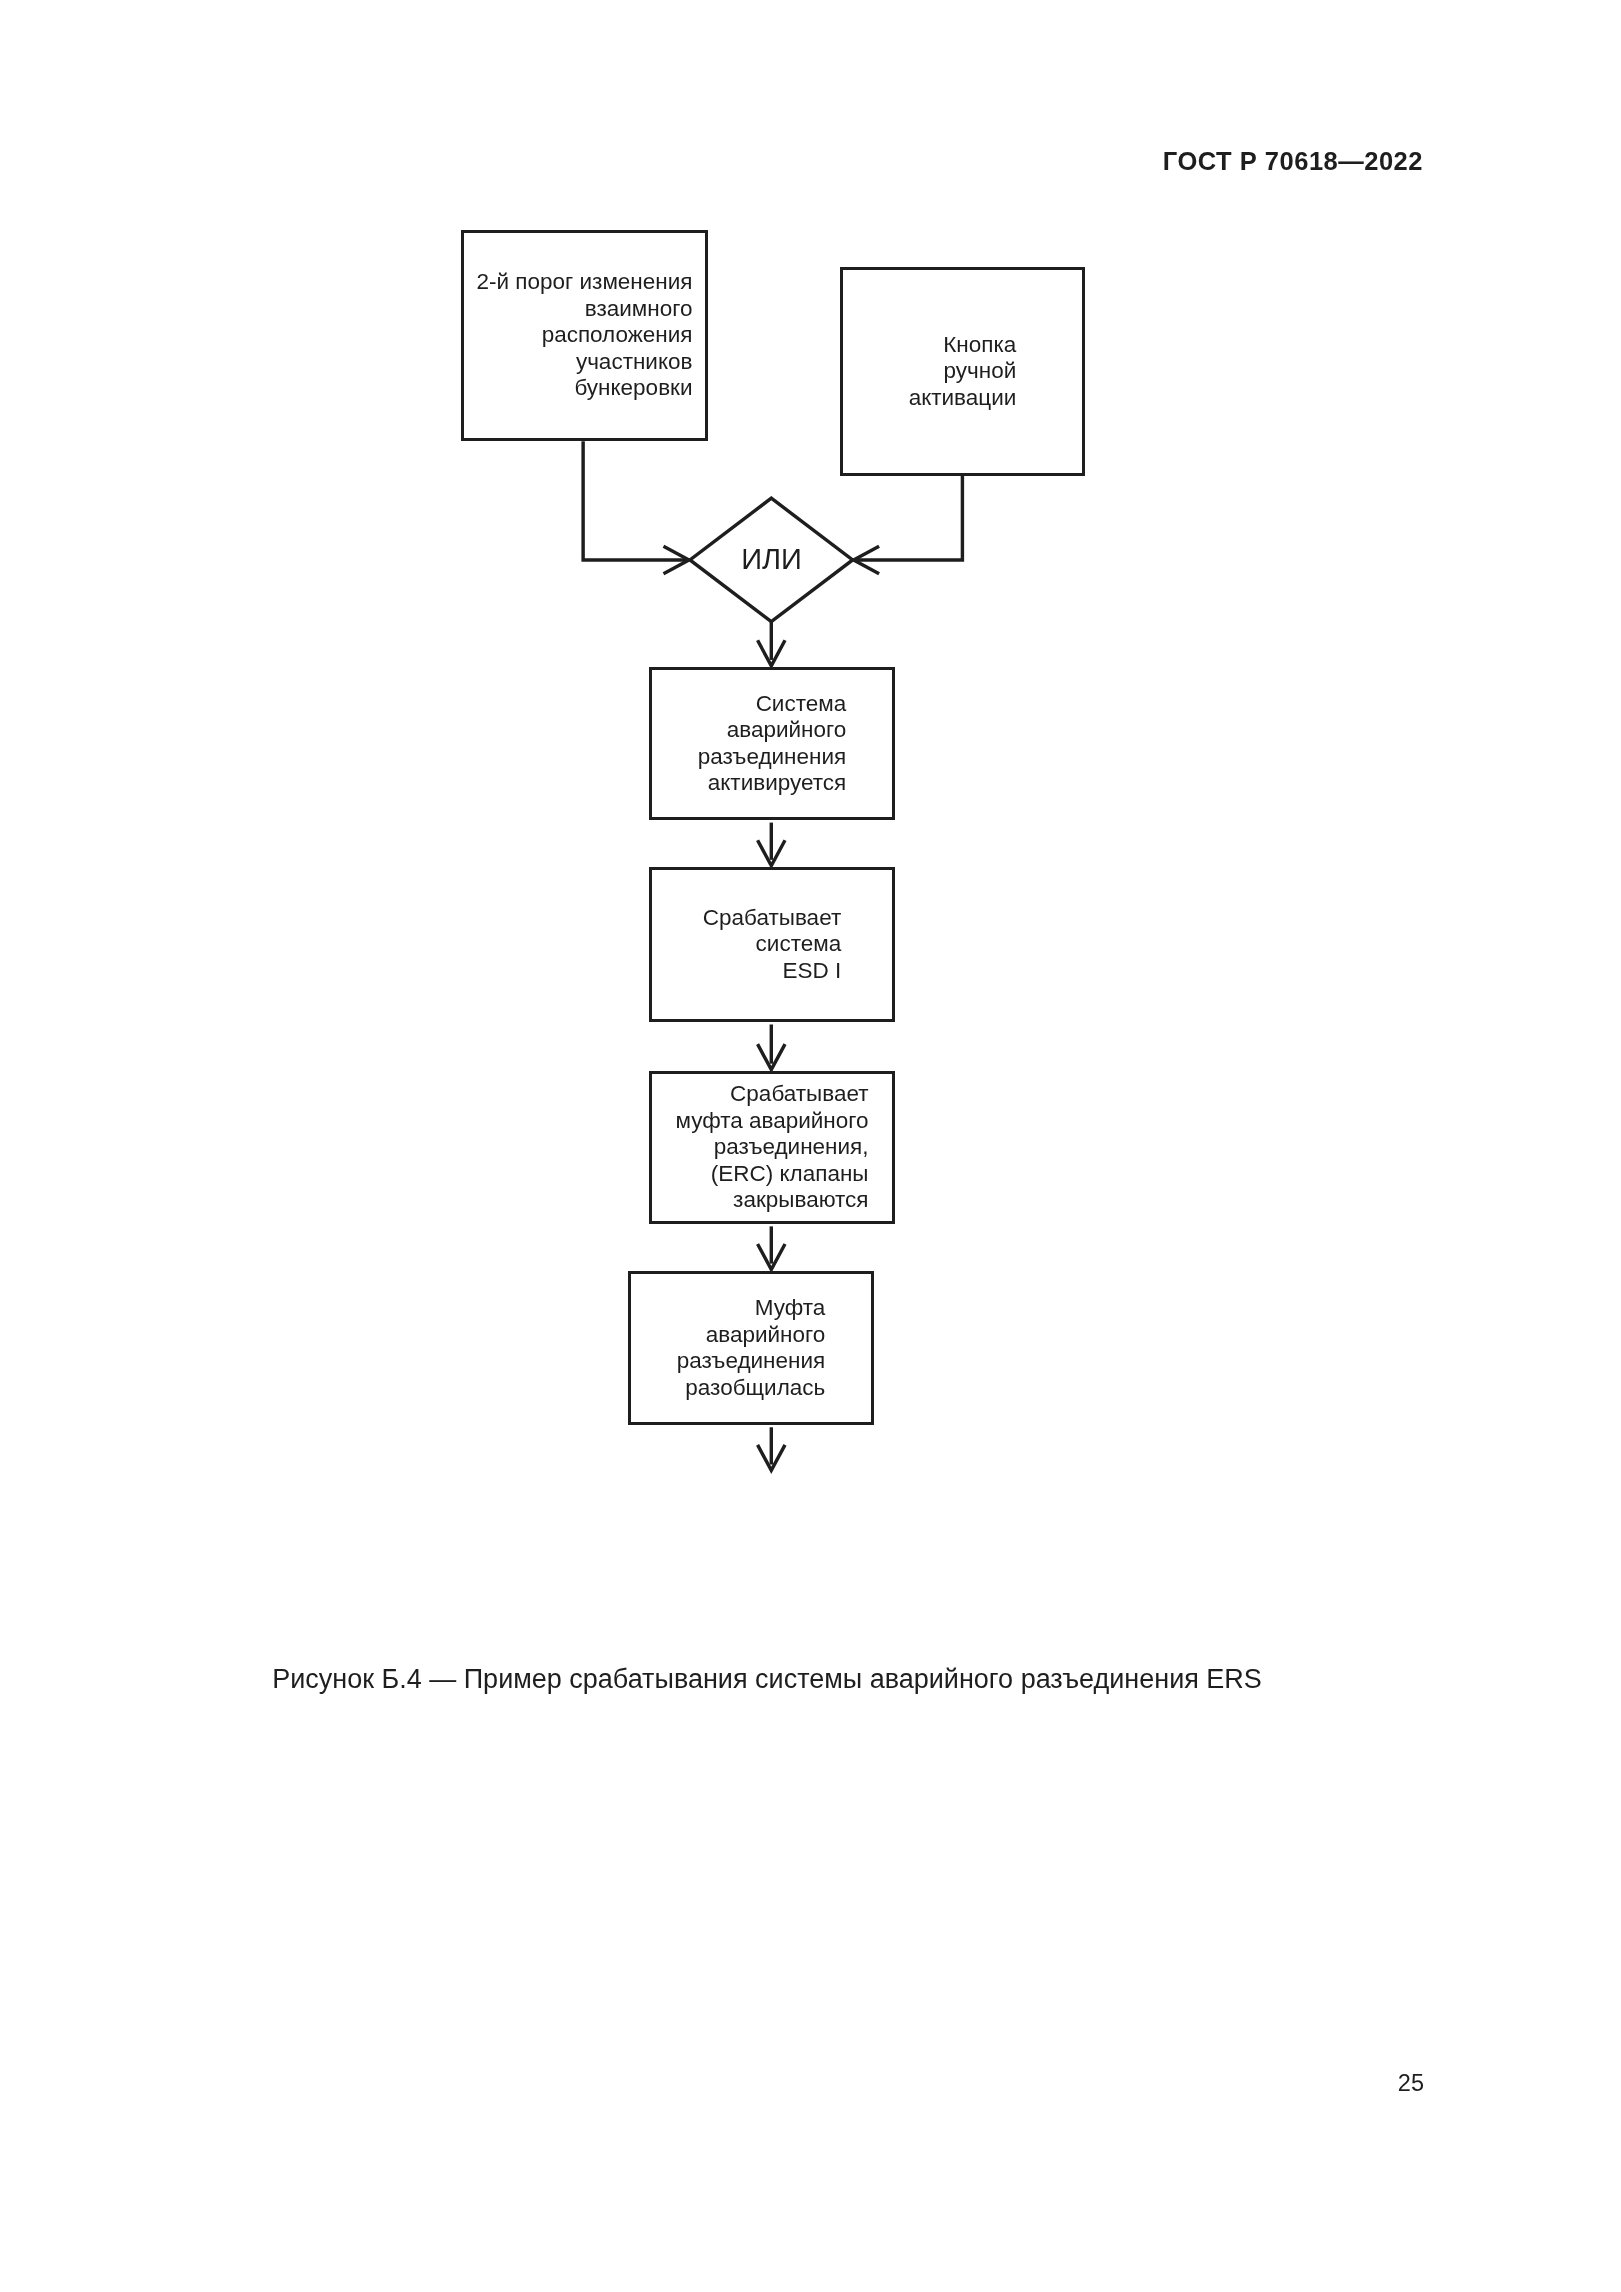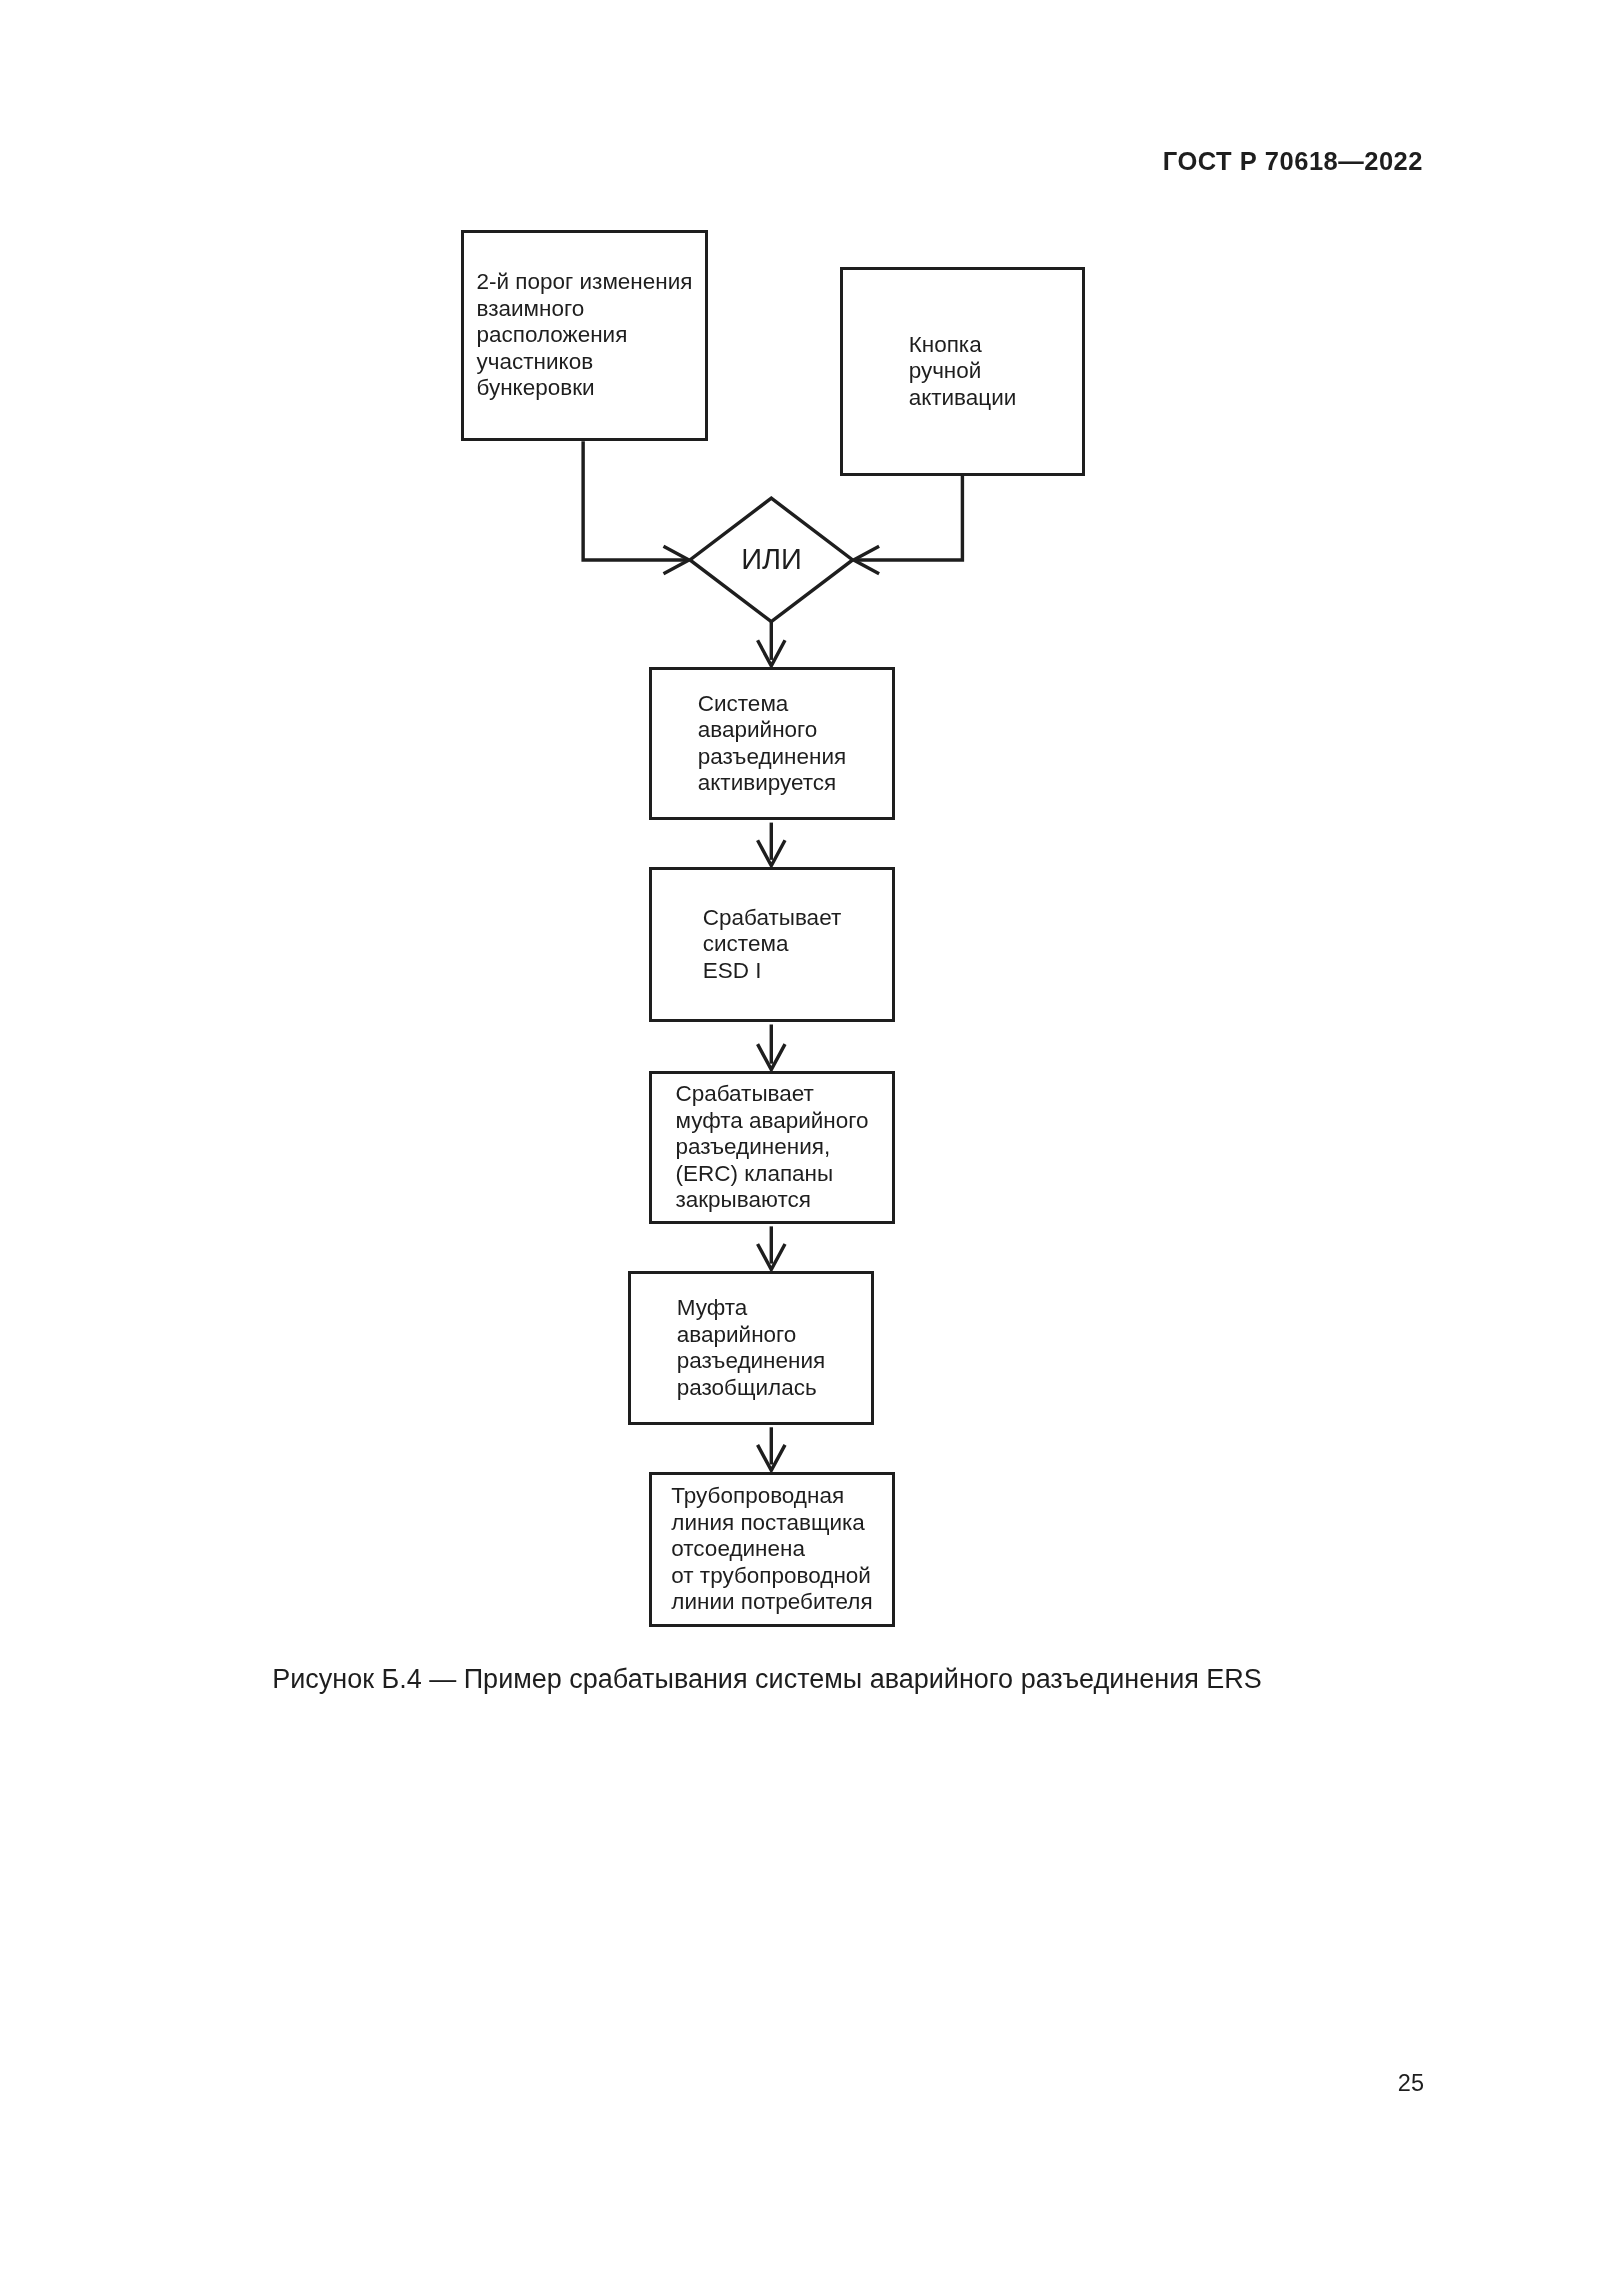--- a/index.html
+++ b/index.html
@@ -28,21 +28,21 @@
   .connectors-svg { position: absolute; left: 0; top: 0; }
   .ln { fill: none; stroke: var(--ink); stroke-width: 3.5; stroke-linejoin: miter; }
   .diamond { fill: #ffffff; stroke: var(--ink); stroke-width: 3.5; stroke-linejoin: miter; }
   .flow-box {
     position: absolute;
     border: 3.9px solid var(--ink);
     background: #ffffff;
     display: flex;
     align-items: center;
     justify-content: center;
-    text-align: left;
+    text-align: right;
     font-size: 22.5px;
     line-height: 26.5px;
     white-space: pre-line;
   }
   .gate-label {
     position: absolute;
     left: 703px;
     top: 546px;
     width: 137px;
     height: 27.4px;
@@ -140,27 +140,20 @@
 закрываются</span>
     </div>
 
     <div class="flow-box" style="left:628px; top:1271px; width:246px; height:154px;">
       <span>Муфта
 аварийного
 разъединения
 разобщилась</span>
     </div>
 
-    <div class="flow-box" style="left:649px; top:1472px; width:246px; height:155px;">
-      <span>Трубопроводная
-линия поставщика
-отсоединена
-от трубопроводной
-линии потребителя</span>
-    </div>
 
   </div>
 
   <div class="figure-caption">Рисунок Б.4 — Пример срабатывания системы аварийного разъединения ERS</div>
 
   <div class="page-number">25</div>
 
 </div>
 
 

